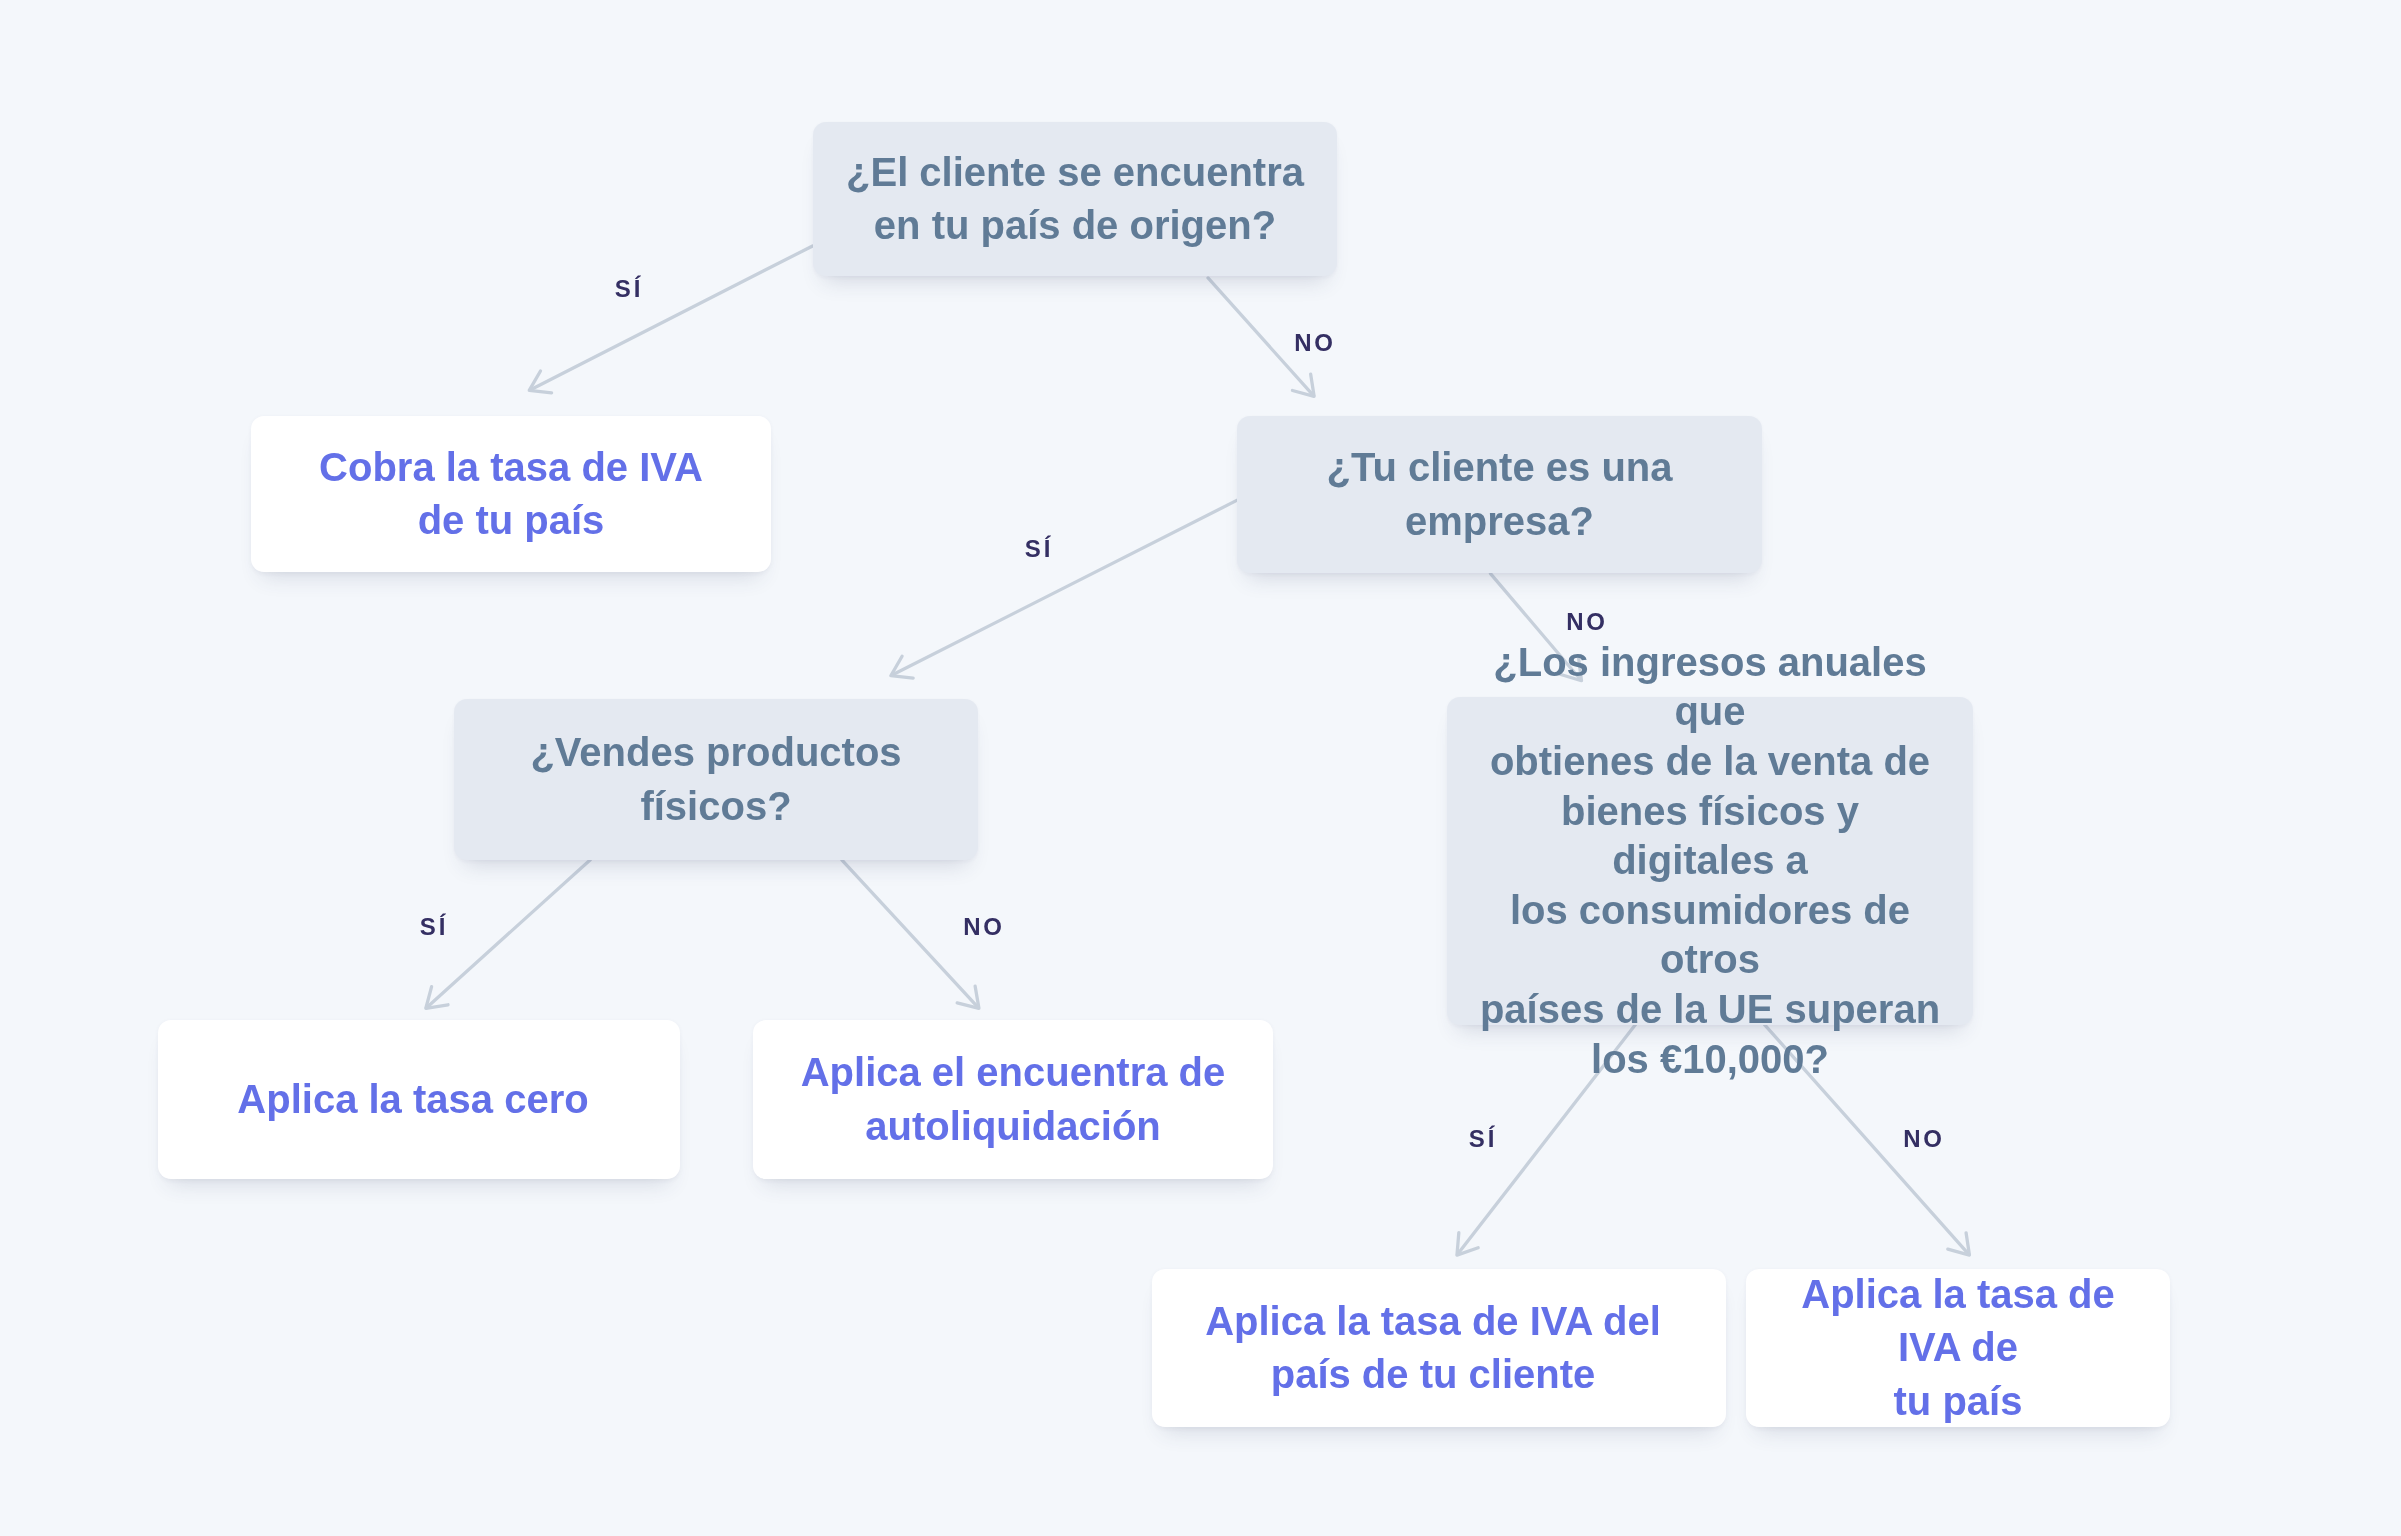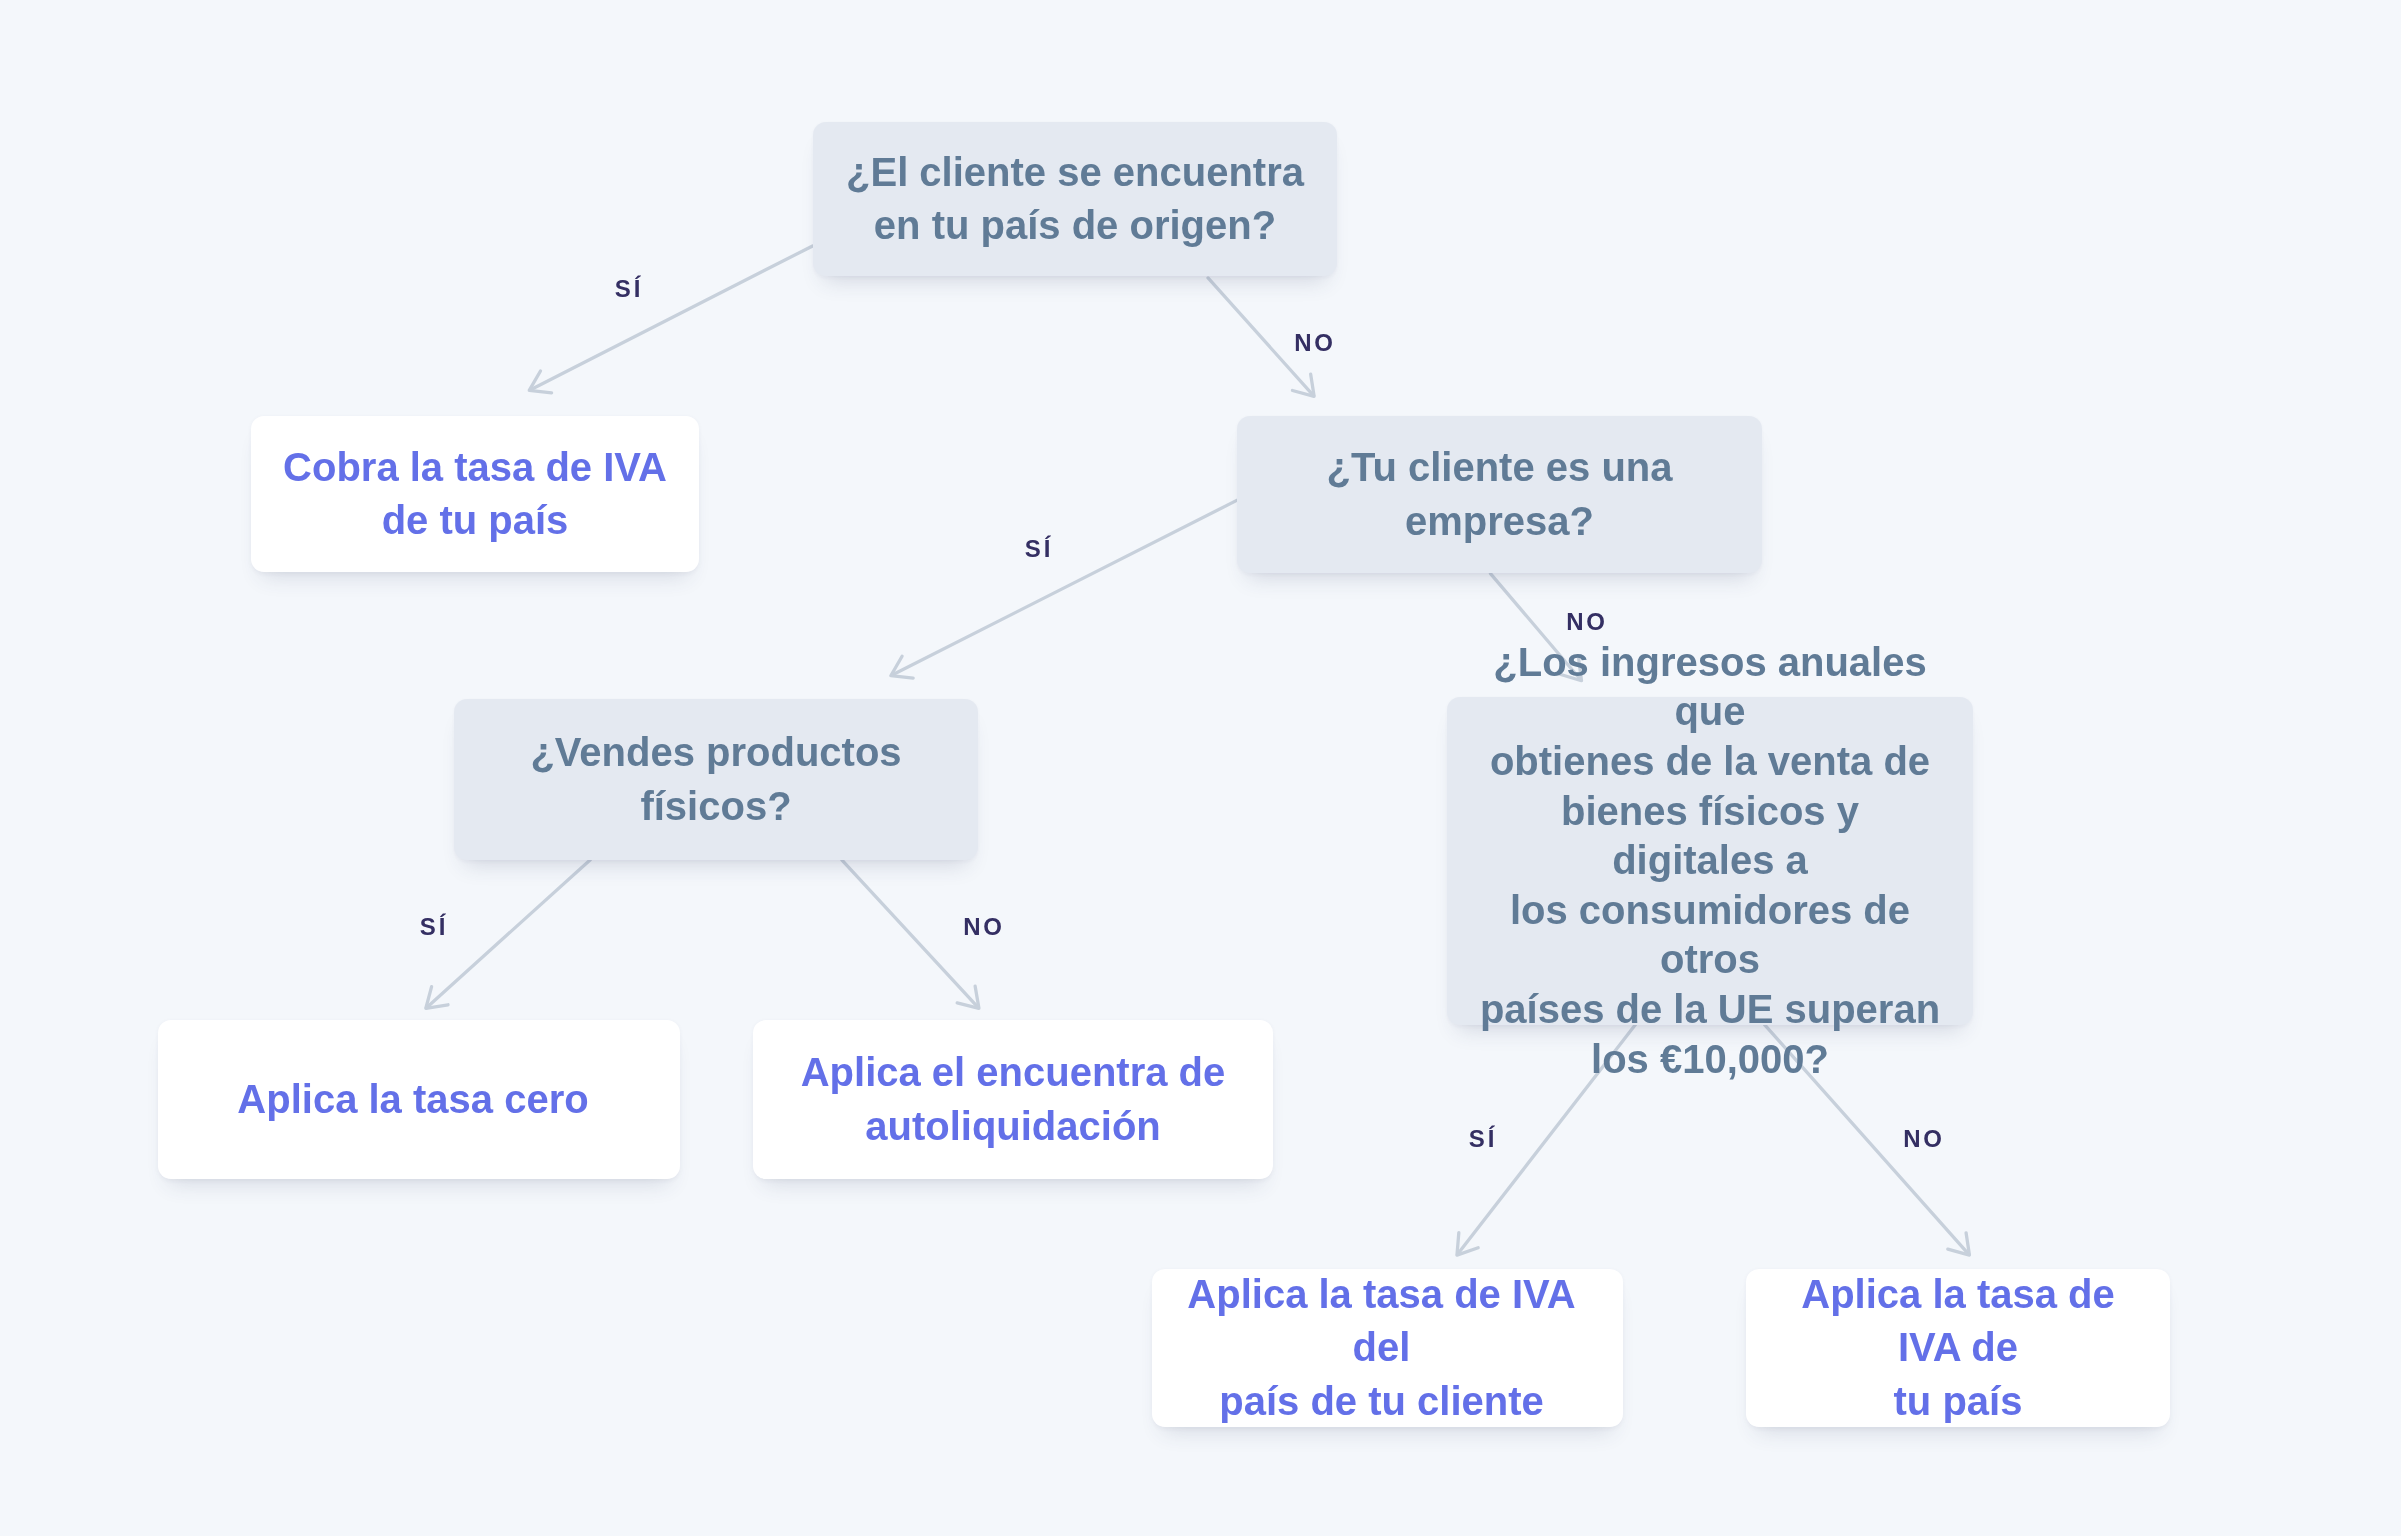--- a/index.html
+++ b/index.html
@@ -64,27 +64,27 @@
     transform: translate(-50%, -50%);
     font-size: 24px;
     font-weight: bold;
     letter-spacing: 2.8px;
     color: var(--edge-label-text, #342f63);
     white-space: nowrap;
   }
 
   
   #node-q-client-in-home-country  { left: 813px;  top: 122px;  width: 524px; height: 154px; }
-  #node-r-charge-home-vat         { left: 251px;  top: 416px;  width: 448px; height: 156px; }
+  #node-r-charge-home-vat         { left: 251px;  top: 416px;  width: 520px; height: 156px; }
   #node-q-client-is-business      { left: 1237px; top: 416px;  width: 525px; height: 157px; }
   #node-q-sell-physical-products  { left: 454px;  top: 699px;  width: 524px; height: 161px; }
   #node-q-eu-revenue-over-10000   { left: 1447px; top: 697px;  width: 526px; height: 328px; }
   #node-r-zero-rate               { left: 158px;  top: 1020px; width: 522px; height: 159px; padding-left: 16px; }
   #node-r-reverse-charge          { left: 753px;  top: 1020px; width: 520px; height: 159px; }
-  #node-r-customer-country-vat    { left: 1152px; top: 1269px; width: 471px; height: 158px; padding-left: 16px; }
+  #node-r-customer-country-vat    { left: 1152px; top: 1269px; width: 574px; height: 158px; padding-left: 16px; }
   #node-r-home-country-vat        { left: 1746px; top: 1269px; width: 424px; height: 158px; }
 
   
   #edge-label-0 { left: 629px;  top: 289px; }
   #edge-label-1 { left: 1315px; top: 343px; }
   #edge-label-2 { left: 1039px; top: 549px; }
   #edge-label-3 { left: 1587px; top: 622px; }
   #edge-label-4 { left: 434px;  top: 927px; }
   #edge-label-5 { left: 984px; top: 927px; }
   #edge-label-6 { left: 1483px; top: 1139px; }

